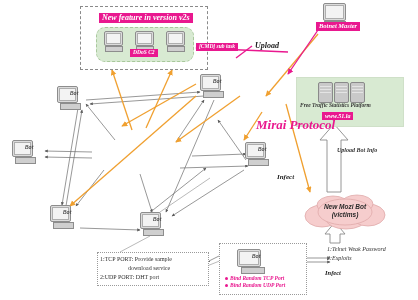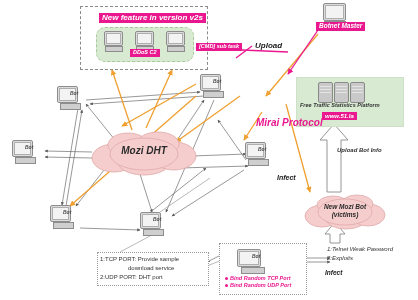--- a/index.html
+++ b/index.html
@@ -3,21 +3,21 @@
 <meta charset="utf-8">
 <style>
   html,body{margin:0;padding:0;background:#ffffff;}
   body{width:418px;height:300px;overflow:hidden;
        font-family:"Liberation Sans",sans-serif;}
   #stage{position:relative;width:418px;height:300px;background:#fff;}
   svg.layer{position:absolute;left:0;top:0;width:418px;height:300px;overflow:visible;}
   svg.layer.edges{z-index:1;}
   .node{position:absolute;z-index:3;}
   
-  .lbl{position:absolute;z-index:6;white-space:nowrap;line-height:1.05;}
+  .lbl{position:absolute;z-index:6;white-space:nowrap;line-height:1.05;font-family:Liberation Serif, serif;}
   .pinkbar{background:#e9188f;color:#fff;font-weight:bold;padding:1px 3px;
            font-style:italic;letter-spacing:0px;}
   .magenta{color:#e9188f;font-weight:bold;font-style:italic;}
   .blacklbl{color:#1a1a1a;font-weight:bold;font-style:italic;}
   .graylbl{color:#333;}
   
   .dashbox{position:absolute;z-index:2;border:1px dashed #8a8a8a;}
   .greenbox{position:absolute;z-index:2;background:#d8ead2;border:1px solid #cfe0c8;}
   .greenround{position:absolute;z-index:2;background:#d8ead2;
               border:1px dashed #a8c89c;border-radius:9px;}
@@ -98,33 +98,20 @@
   <div class="node" style="left:350px;top:82px;">
     <div class="srv" style="left:0;top:0;width:13px;height:19px;">
       <i style="top:3px;"></i>
         <i style="top:6px;"></i>
         <i style="top:9px;"></i>
     </div>
   </div>
   <div class="lbl graylbl" style="left:300px;top:103px;font-size:5.5px;font-weight:bold;font-style:italic;">Free Traffic Statistics Platform</div>
   <div class="lbl pinkbar" style="left:322px;top:112px;font-size:6px;">www.51.la</div>
 
-  <div class="cloudwrap" style="left:88px;top:128px;width:112px;height:48px;">
-    <svg width="112" height="48" viewBox="0 0 112 48">
-      <g fill="#f6cdcd" stroke="#e0a9a9" stroke-width="0.8">
-        <ellipse cx="26" cy="30" rx="22" ry="14"></ellipse>
-        <ellipse cx="56" cy="34" rx="26" ry="13"></ellipse>
-        <ellipse cx="86" cy="28" rx="22" ry="14"></ellipse>
-        <ellipse cx="40" cy="17" rx="20" ry="12"></ellipse>
-        <ellipse cx="70" cy="16" rx="21" ry="12"></ellipse>
-        <ellipse cx="56" cy="26" rx="34" ry="16"></ellipse>
-      </g>
-    </svg>
-    <div class="cloudtext" style="top:17px;font-size:10px;">Mozi DHT</div>
-  </div>
 
   <div class="cloudwrap" style="left:302px;top:192px;width:86px;height:38px;">
     <svg width="86" height="38" viewBox="0 0 86 38">
       <g fill="#f6cdcd" stroke="#e0a9a9" stroke-width="0.8">
         <ellipse cx="20" cy="24" rx="17" ry="11"></ellipse>
         <ellipse cx="44" cy="27" rx="20" ry="10"></ellipse>
         <ellipse cx="66" cy="23" rx="17" ry="11"></ellipse>
         <ellipse cx="31" cy="13" rx="16" ry="9"></ellipse>
         <ellipse cx="55" cy="12" rx="16" ry="9"></ellipse>
         <ellipse cx="43" cy="20" rx="27" ry="13"></ellipse>
@@ -206,21 +193,21 @@
   <div class="lbl graylbl" style="left:100px;top:256px;font-size:6px;">1:TCP PORT: Provide sample</div>
   <div class="lbl graylbl" style="left:128px;top:265px;font-size:6px;">download service</div>
   <div class="lbl graylbl" style="left:100px;top:274px;font-size:6px;">2:UDP PORT: DHT port</div>
 
   <div class="lbl graylbl" style="left:327px;top:246px;font-size:6px;font-style:italic;">1:Telnet Weak Password</div>
   <div class="lbl graylbl" style="left:327px;top:255px;font-size:6px;font-style:italic;">2:Exploits</div>
   <div class="lbl blacklbl" style="left:325px;top:270px;font-size:6.5px;">Infect</div>
 
   <div class="lbl pinkbar" style="left:196px;top:43px;font-size:5.5px;">[CMD] sub task</div>
   <div class="lbl blacklbl" style="left:255px;top:42px;font-size:8px;">Upload</div>
-  <div class="lbl magenta" style="left:256px;top:118px;font-size:10px;">Mirai Protocol</div>
+  <div class="lbl magenta" style="left:256px;top:118px;font-size:13px;">Mirai Protocol</div>
   <div class="lbl blacklbl" style="left:277px;top:174px;font-size:7px;">Infect</div>
   <div class="lbl graylbl" style="left:337px;top:147px;font-size:6px;font-weight:bold;font-style:italic;">Upload Bot  Info</div>
 
   <svg class="layer edges" viewBox="0 0 418 300">
     <defs>
       <marker id="ag" markerWidth="5" markerHeight="5" refX="4" refY="2.2" orient="auto">
         <path d="M0,0 L4.6,2.2 L0,4.4 z" fill="#5a5a5a"></path>
       </marker>
       <marker id="ao" markerWidth="5" markerHeight="5" refX="4" refY="2.2" orient="auto">
         <path d="M0,0 L4.6,2.2 L0,4.4 z" fill="#f0a030"></path>

